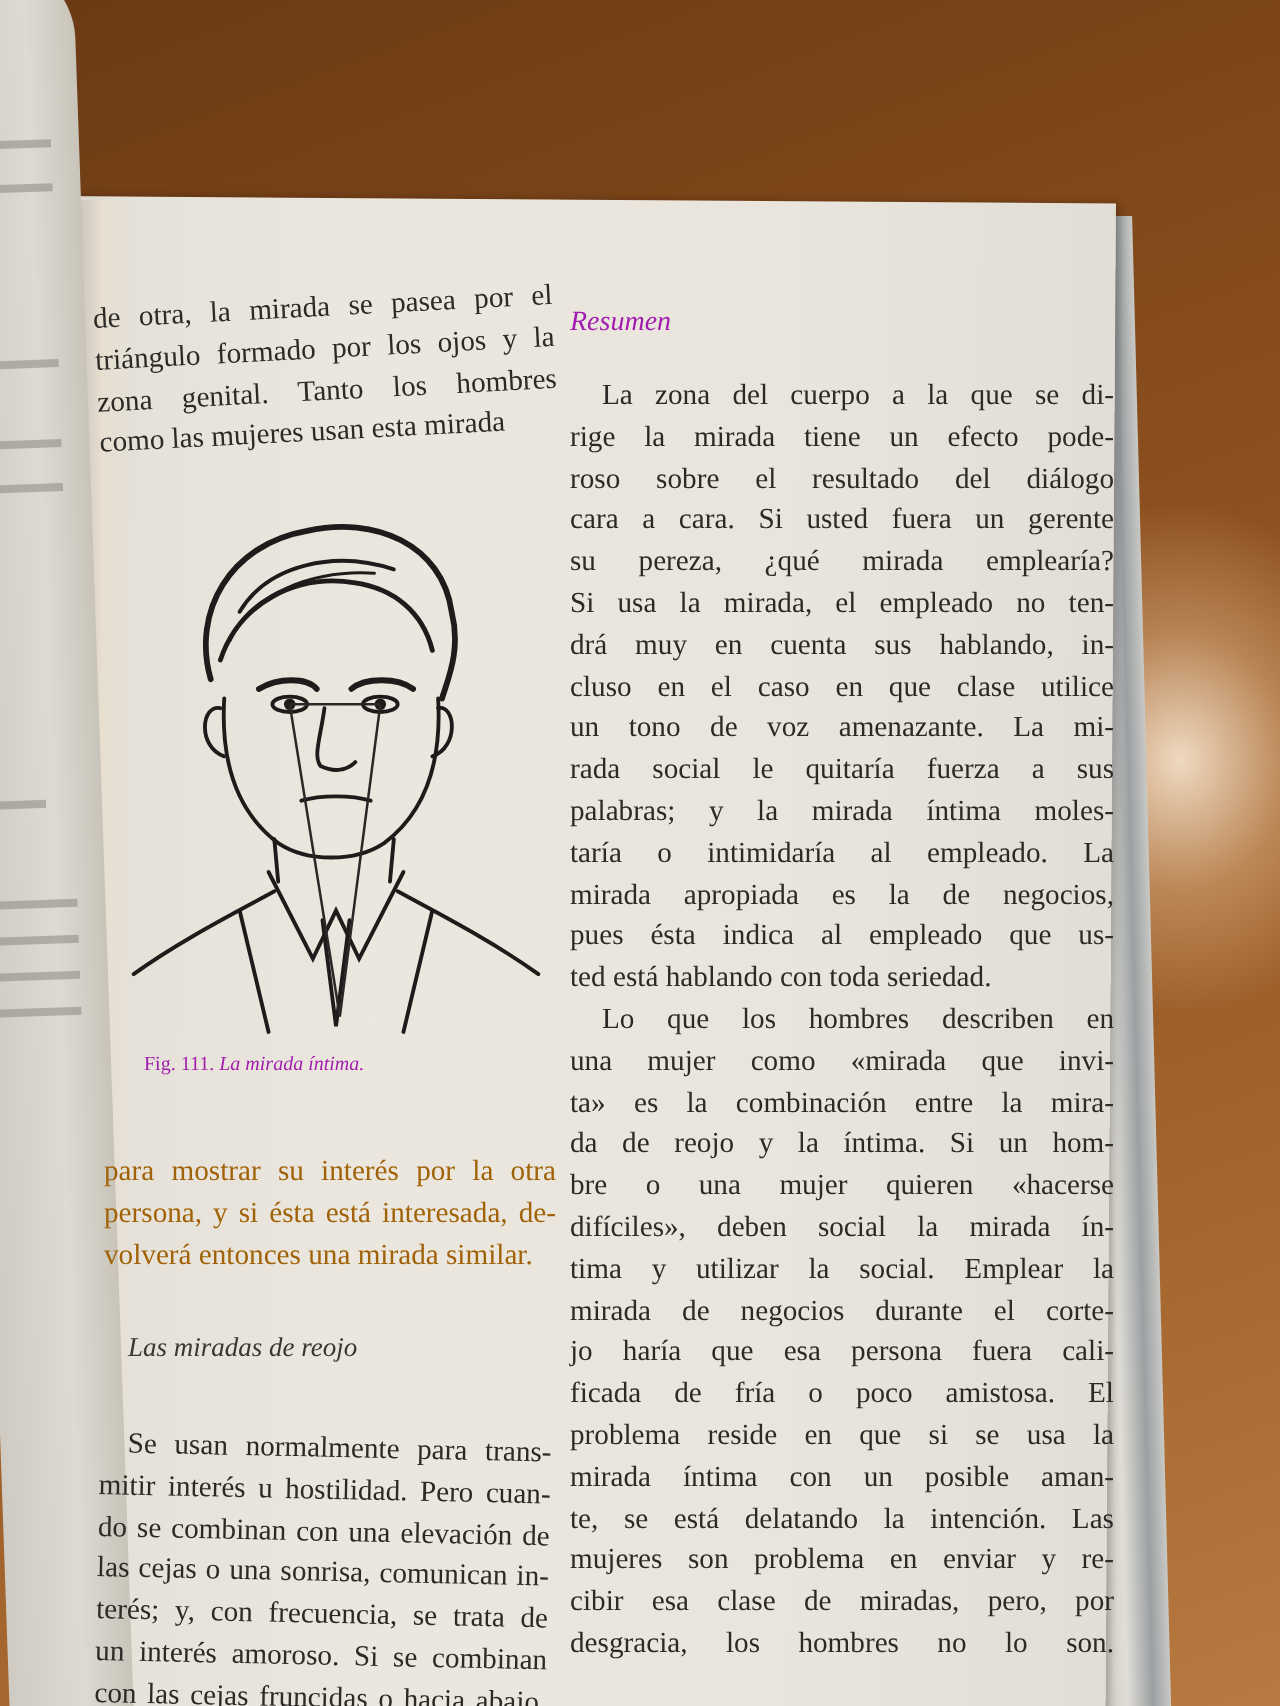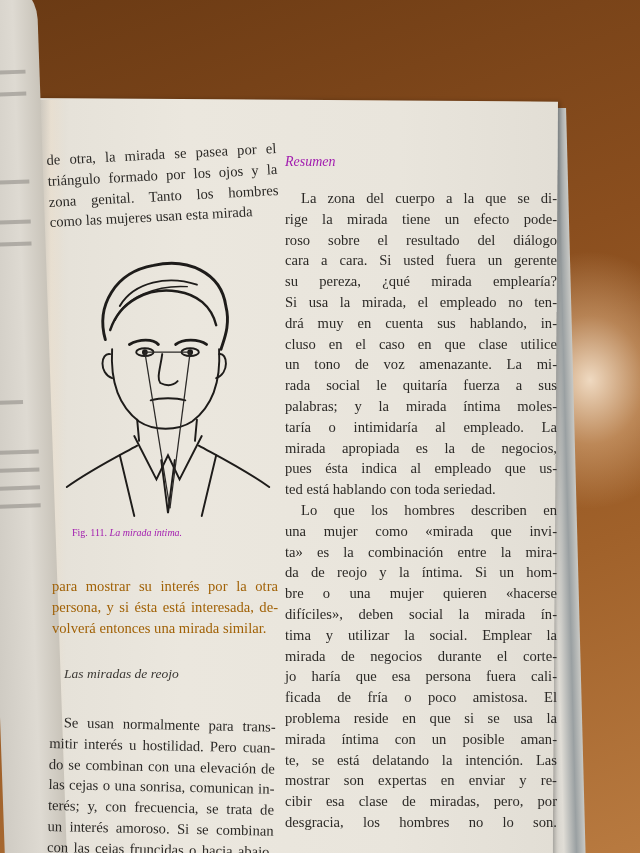--- a/index.html
+++ b/index.html
@@ -180,18 +180,18 @@
     <span class="line">da de reojo y la íntima. Si un hom-</span>
     <span class="line">bre o una mujer quieren «hacerse</span>
     <span class="line">difíciles», deben social la mirada ín-</span>
     <span class="line">tima y utilizar la social. Emplear la</span>
     <span class="line">mirada de negocios durante el corte-</span>
     <span class="line">jo haría que esa persona fuera cali-</span>
     <span class="line">ficada de fría o poco amistosa. El</span>
     <span class="line">problema reside en que si se usa la</span>
     <span class="line">mirada íntima con un posible aman-</span>
     <span class="line">te, se está delatando la intención. Las</span>
-    <span class="line">mostrar son expertas en enviar y re-</span>
+    <span class="line">mujeres son problema en enviar y re-</span>
     <span class="line">cibir esa clase de miradas, pero, por</span>
     <span class="line">desgracia, los hombres no lo son.</span>
 
   </div>
 </div>
 
 </body></html>

